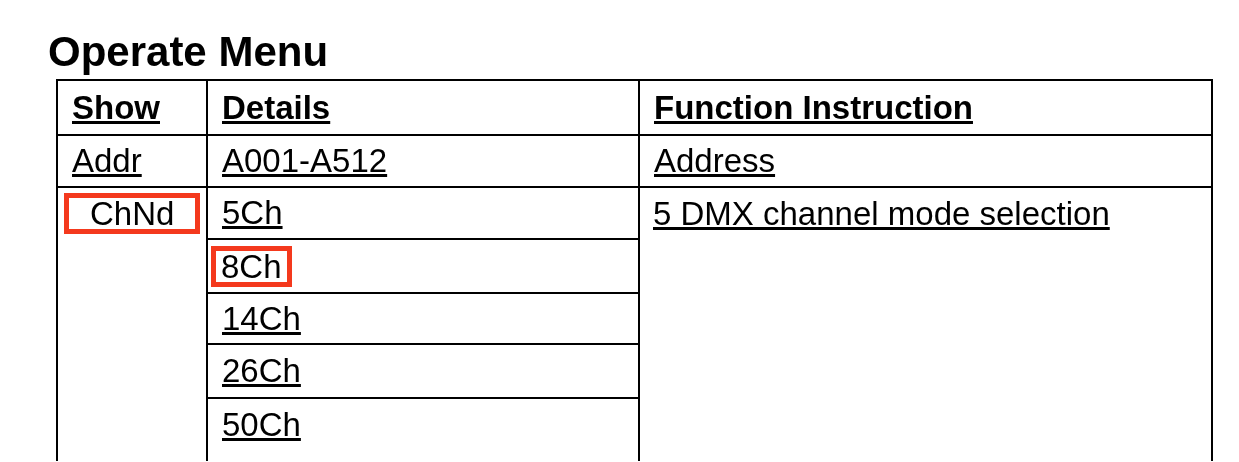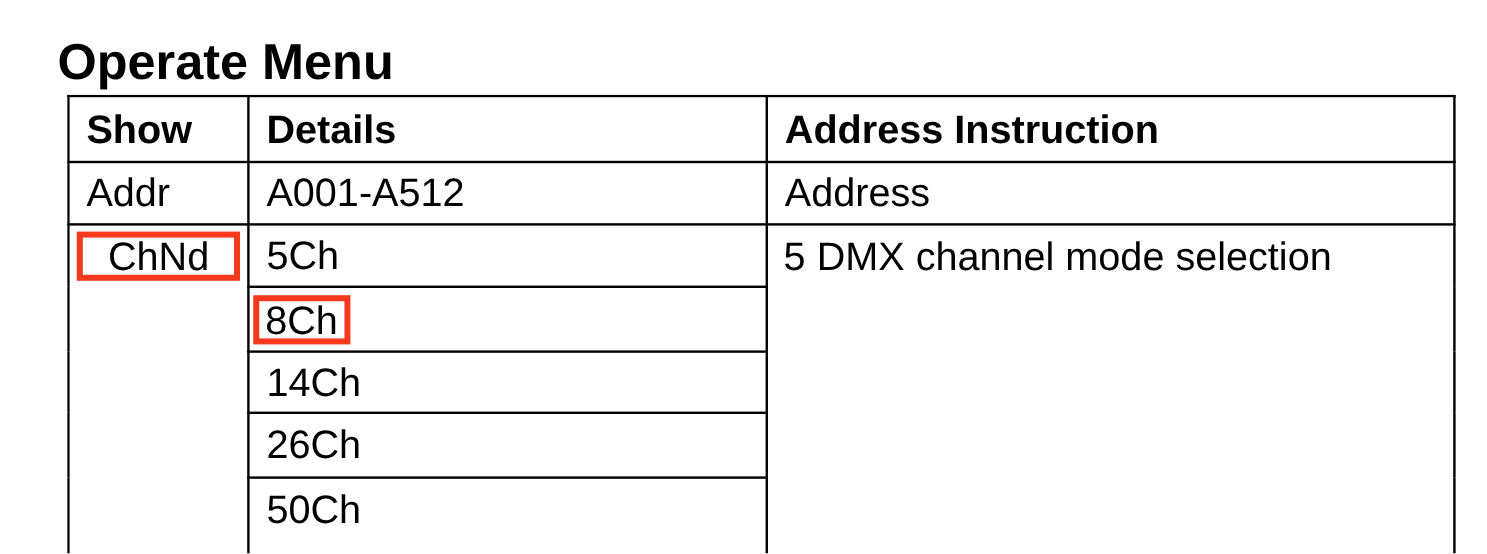--- a/index.html
+++ b/index.html
@@ -21,20 +21,21 @@
     line-height: 1;
     white-space: nowrap;
   }
   .table-clip {
     position: absolute;
     left: 56px;
     top: 79px;
     width: 1160px;
     height: 382px;
     overflow: hidden;
+    text-decoration: underline;
   }
   table.menu-table {
     border-collapse: collapse;
     table-layout: fixed;
     width: 1155px;
   }
   col.c1 { width: 150px; }
   col.c2 { width: 432px; }
   col.c3 { width: 573px; }
   th, td {
@@ -92,21 +93,21 @@
     <table class="menu-table">
       <colgroup>
         <col class="c1">
         <col class="c2">
         <col class="c3">
       </colgroup>
       <thead>
         <tr class="row-header">
           <th>Show</th>
           <th>Details</th>
-          <th>Address Instruction</th>
+          <th>Function Instruction</th>
         </tr>
       </thead>
       <tbody>
         <tr class="row-addr">
           <td>Addr</td>
           <td>A001-A512</td>
           <td>Address</td>
         </tr>
         <tr class="row-5ch">
           <td class="cell-chnd" rowspan="5">

